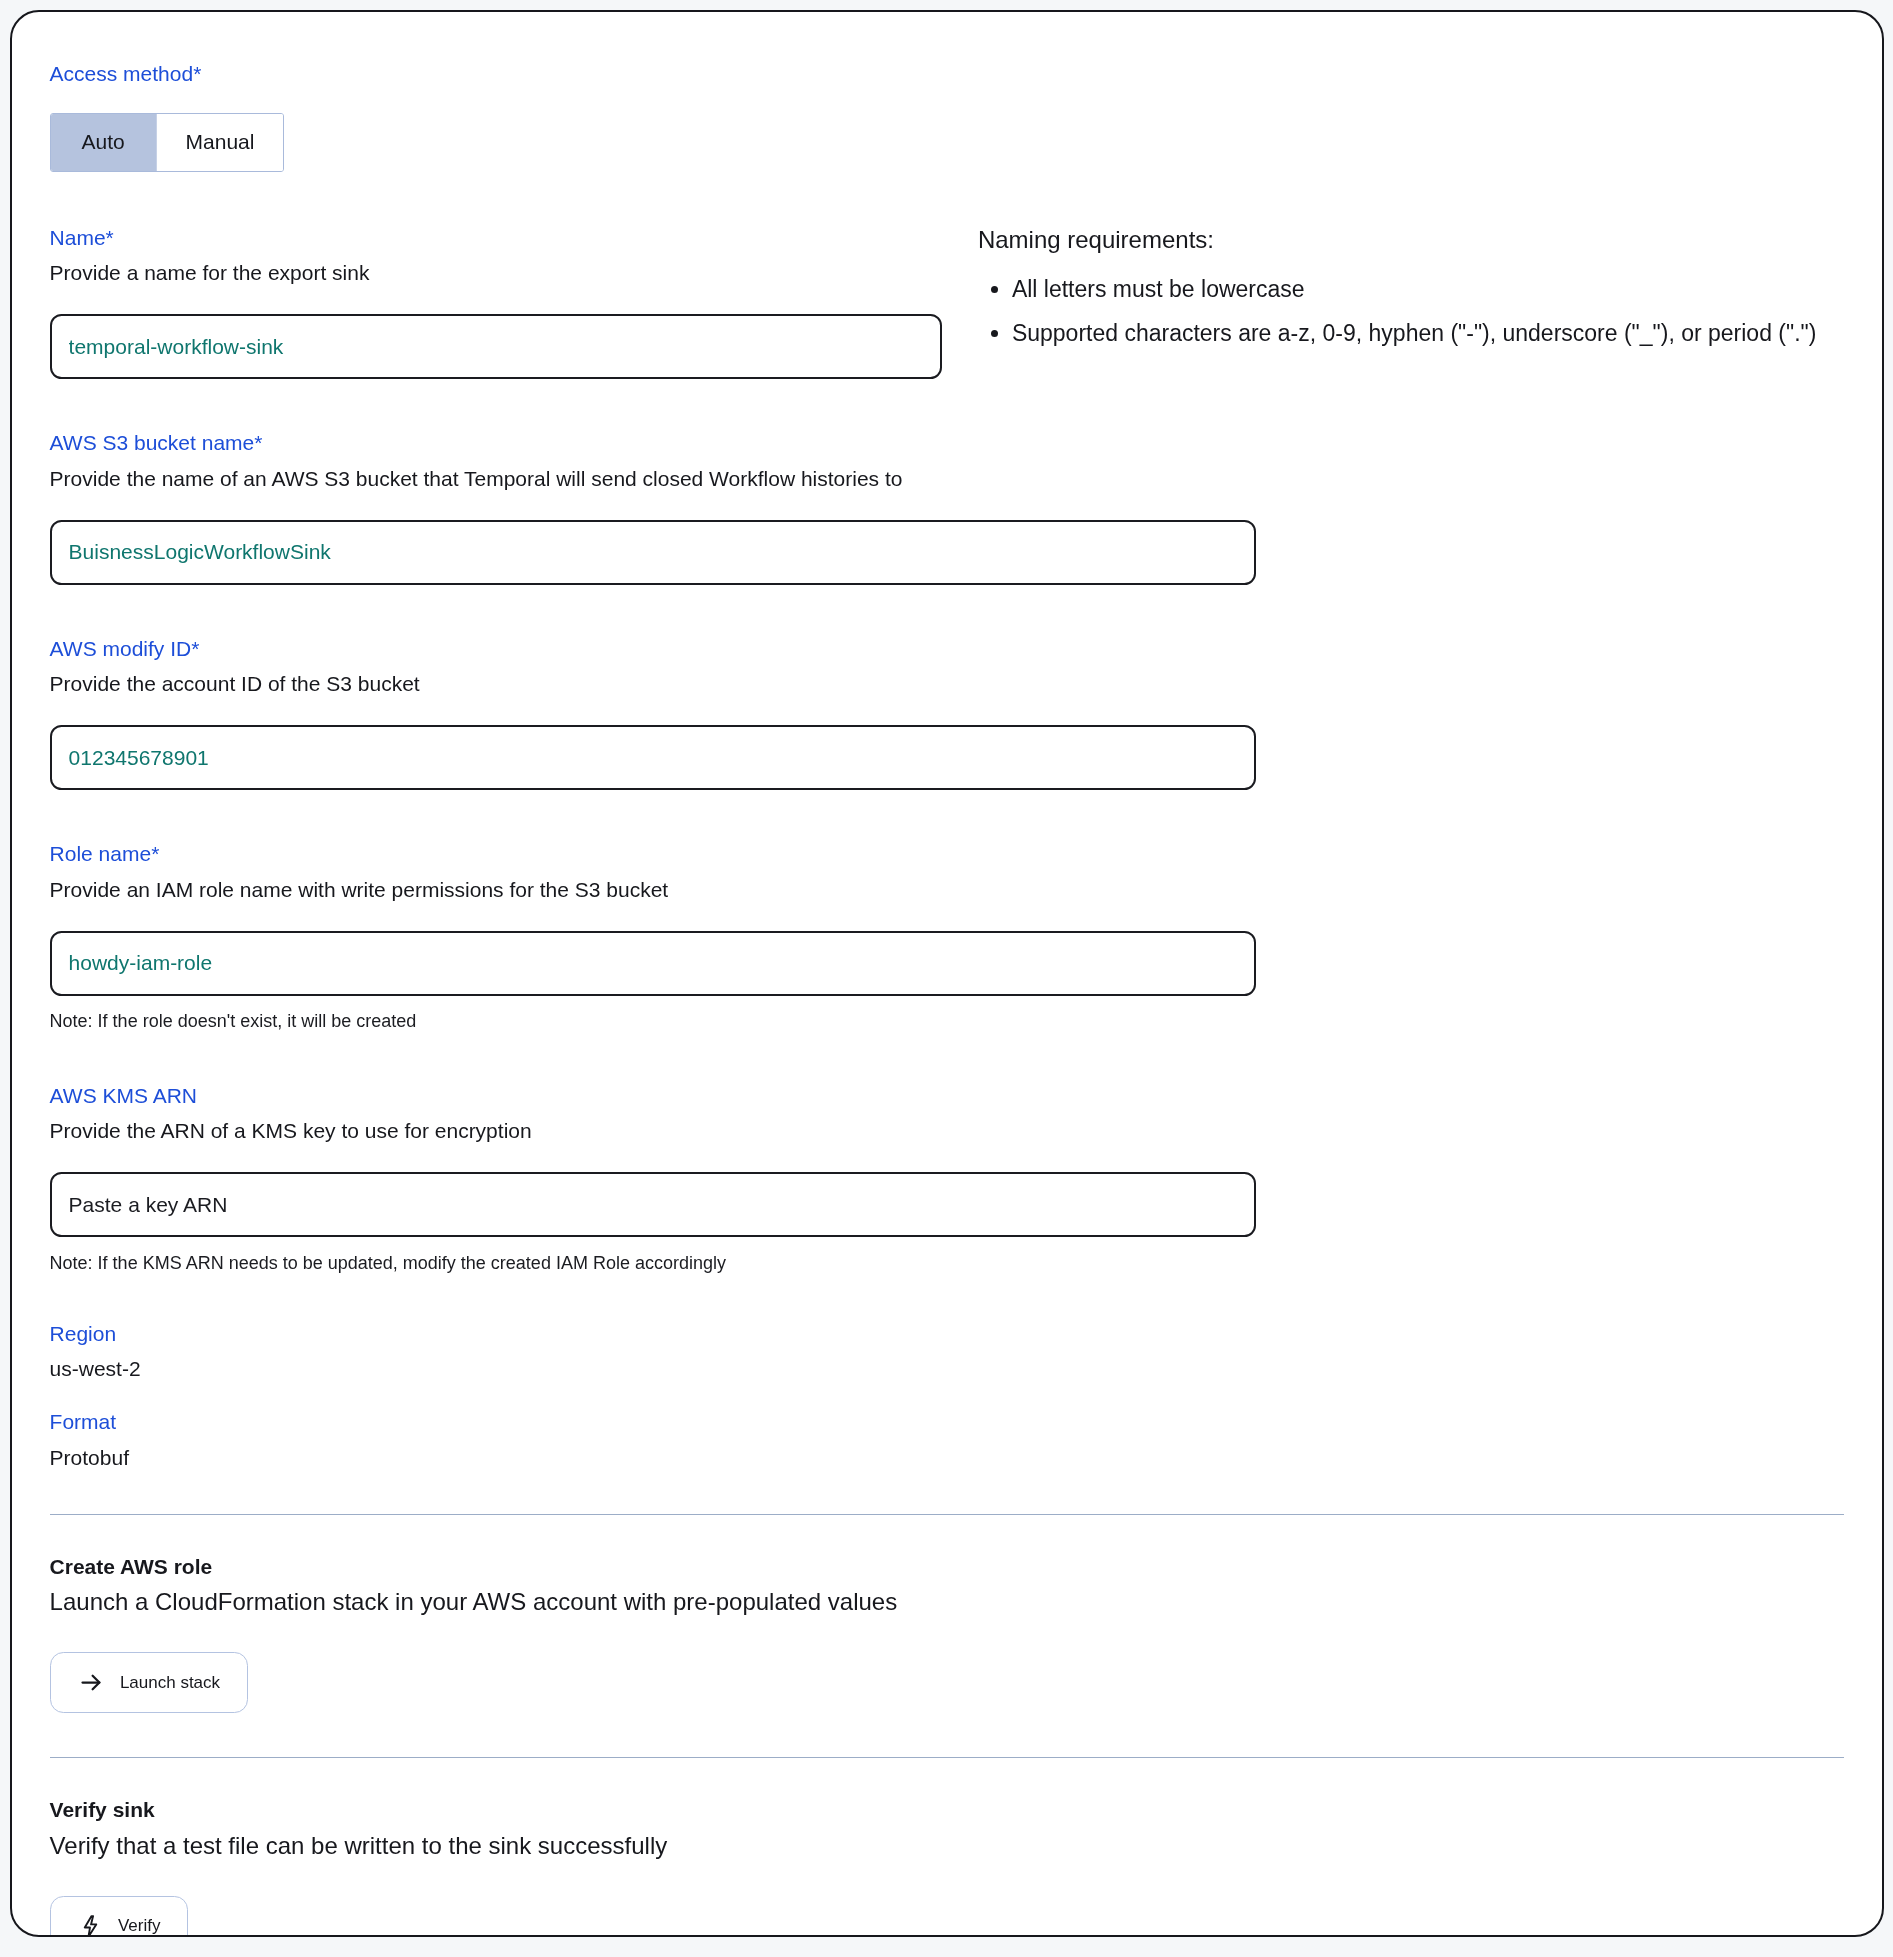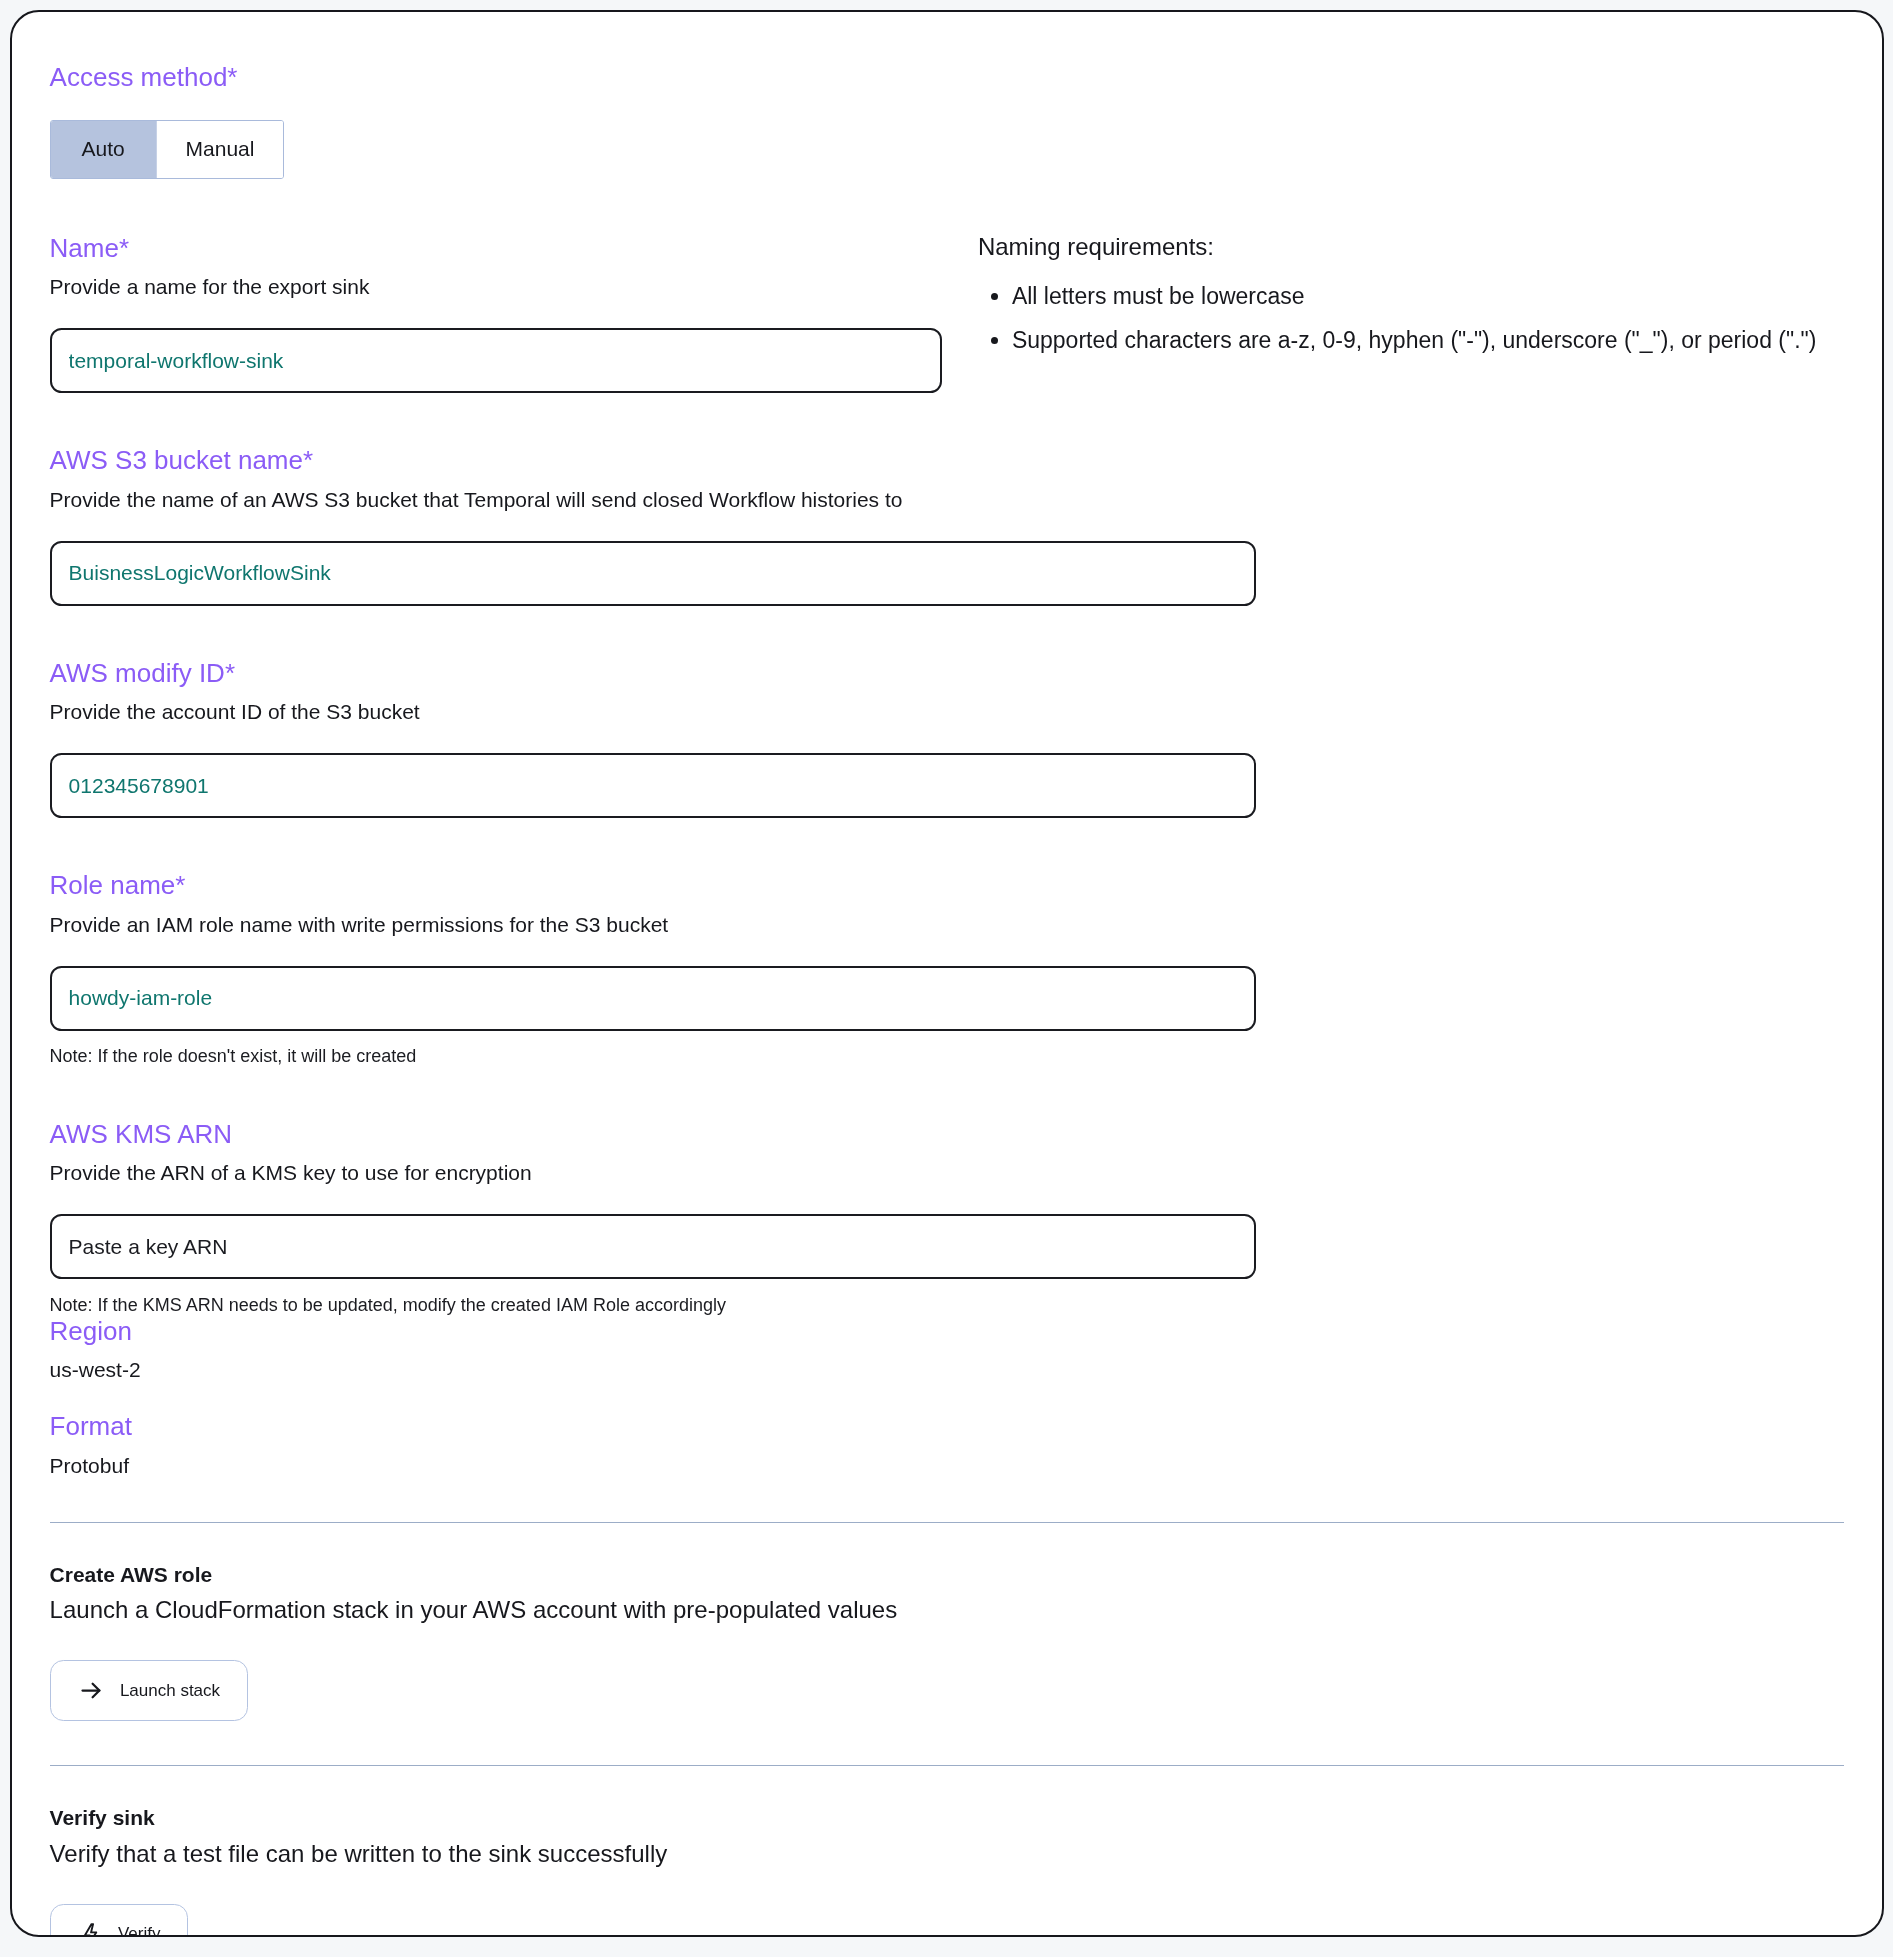--- a/index.html
+++ b/index.html
@@ -13,21 +13,21 @@
   .card {
     position: absolute;
     left: 9.6px; top: 9.6px;
     width: 1874px; height: 1927px;
     background: #ffffff;
     border: 2.9px solid #16171c;
     border-radius: 29px;
     padding: 50px 38px 29px 38px;
     overflow: hidden;
   }
-  .field-label { font-size: 26px; color: #8b5cf6; }
+  .field-label { font-size: 21px; color: #1d4ed8; }
   .field-desc  { font-size: 21px; color: #17181d; margin-top: 11.5px; }
   .text-input {
     display: block;
     height: 65px;
     border: 2.9px solid #1a1b20;
     border-radius: 11.5px;
     font-family: "Liberation Sans", "DejaVu Sans", sans-serif;
     font-size: 21px;
     color: #0f766e;
     padding: 0 17px;
@@ -68,21 +68,21 @@
 
   
   .name-row { display: flex; align-items: flex-start; margin-top: 54px; }
   .name-col { width: 915px; }
   .req-col { margin-left: 23px; width: 875px; }
   .req-title { font-size: 24px; color: #17181d; }
   .req-list { margin-top: 19px; padding-left: 34px; }
   .req-list li { font-size: 23px; line-height: 1.45; margin-bottom: 11.5px; color: #17181d; }
 
   
-  .ro-block { }
+  .ro-block { margin-top: 48px; }
   .ro-value { font-size: 21px; margin-top: 11.5px; }
 
   .divider {
     border: none;
     border-top: 1.9px solid #9cadc7;
     margin: 44px 0 0 0;
     width: 100%;
   }
 
   .sub-section { margin-top: 40px; }

